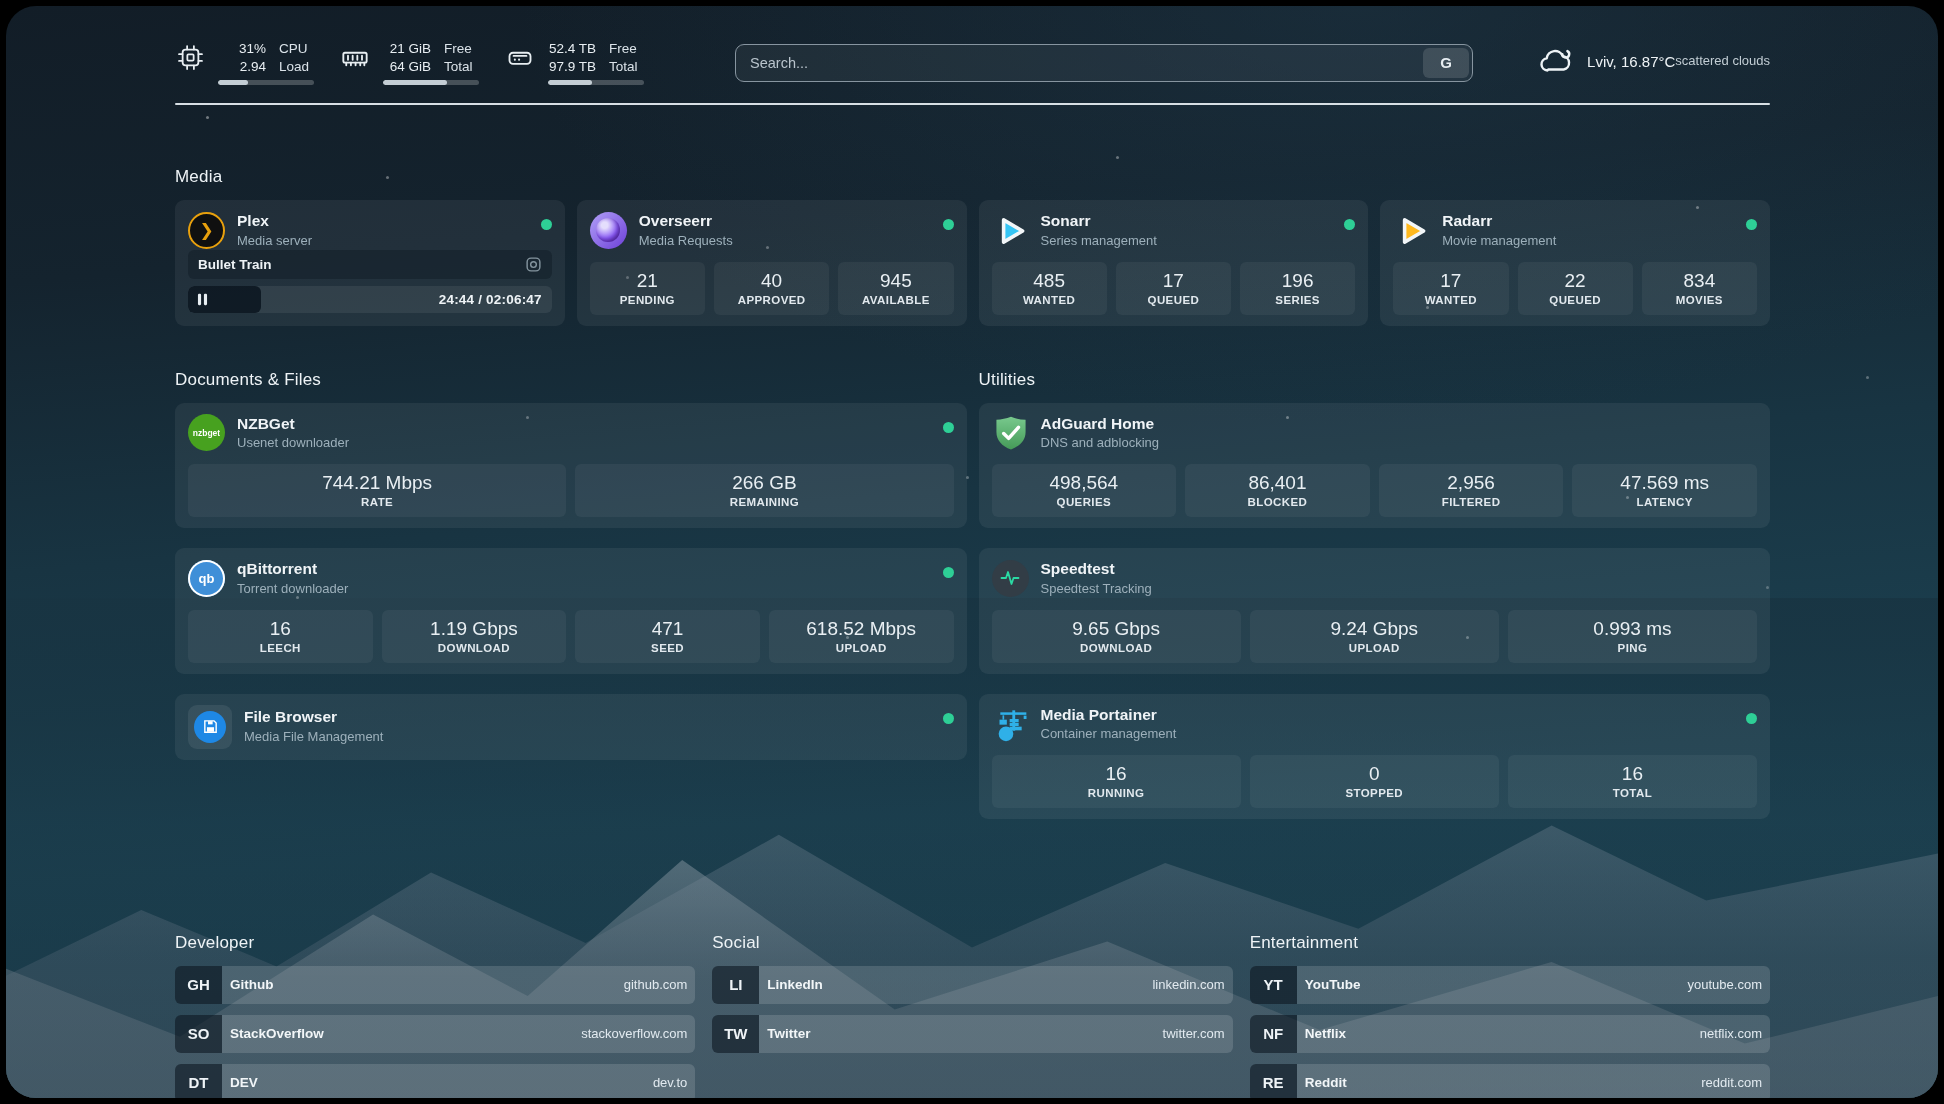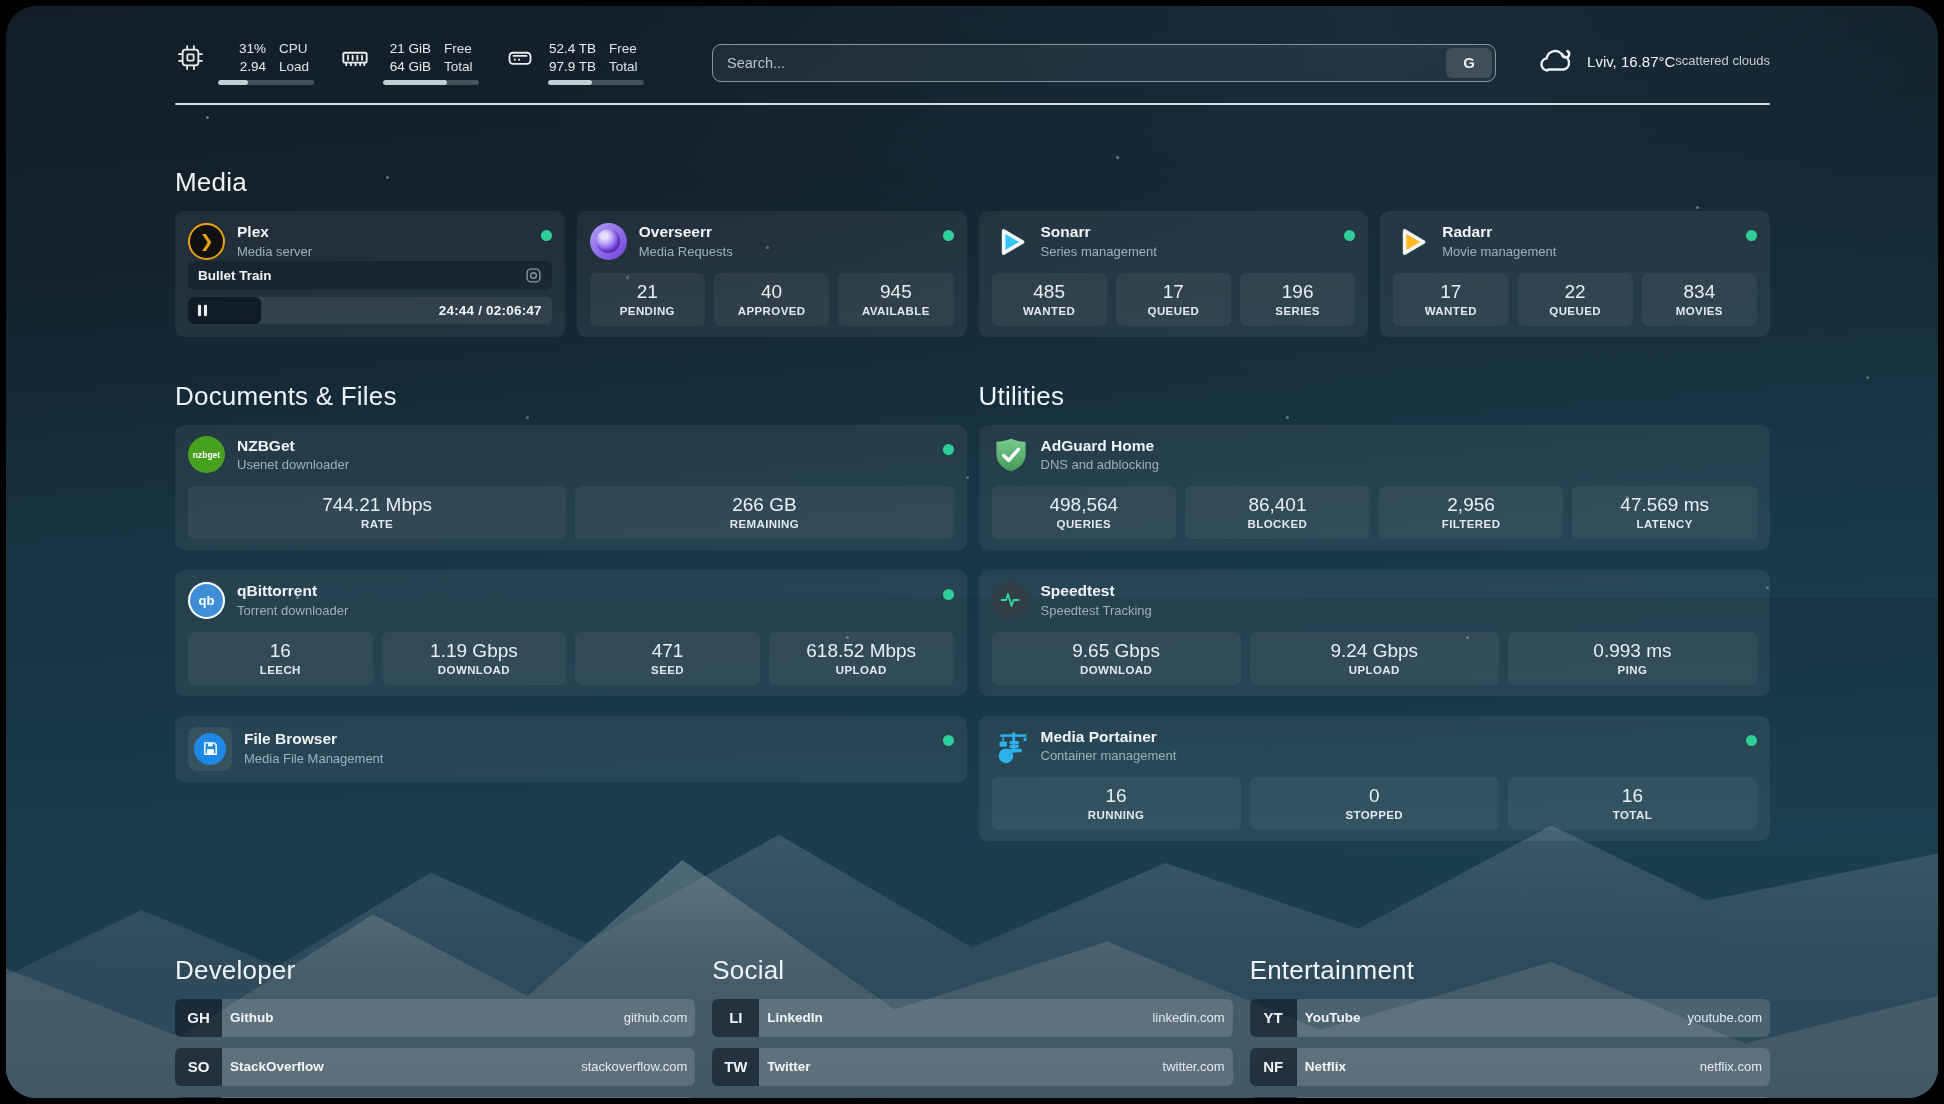--- a/index.html
+++ b/index.html
@@ -26,33 +26,33 @@
   
   .topbar{display:flex;align-items:center;}
   .res{display:flex;flex-direction:column;margin-right:26px;}
   .res-top{display:flex;align-items:center;gap:13px;}
   .res-ic{display:grid;place-items:center;width:30px;}
   .res-col{display:flex;flex-direction:column;line-height:1.3;font-size:13.5px;justify-content:center;}
   .res-col.vals{align-items:flex-end;min-width:48px;}
   .res-col.labs{color:#dbe3e9;}
   .res-bar{margin-left:43px;margin-top:5px;width:96px;height:5px;border-radius:3px;background:rgba(255,255,255,0.22);overflow:hidden;}
   .res-fill{height:100%;border-radius:3px;background:#c3cdd4;}
-  .searchwrap{flex:1;position:relative;margin:0 42px;}
+  .searchwrap{flex:1;position:relative;margin:0 65px;}
   .search{width:100%;box-sizing:border-box;height:38px;border-radius:9px;border:1.5px solid #8795a0;background:rgba(255,255,255,0.05);
     color:#e8eef2;font-size:14.5px;padding:0 60px 0 14px;outline:none;font-family:inherit;}
   .search::placeholder{color:#b9c4cc;}
   .gbtn{position:absolute;right:4px;top:4px;bottom:4px;width:46px;border-radius:6px;background:rgba(255,255,255,0.13);
     display:grid;place-items:center;font-size:15px;font-weight:600;color:#e8eef2;cursor:pointer;}
   .weather{display:flex;align-items:center;gap:13px;}
   .weather-txt{display:flex;flex-direction:row;line-height:1.35;}
   .weather-main{font-size:15px;color:#eef3f6;}
   .weather-sub{font-size:13px;color:#c2cdd4;}
   .divider{margin-top:18px;height:2px;border-radius:1px;background:#e2e9ee;opacity:.95;}
   
-  h2.sec-title{margin:0 0 13px 0;font-size:26px;font-weight:500;color:#eef3f6;letter-spacing:.2px;}
+  h2.sec-title{margin:0 0 13px 0;font-size:17px;font-weight:500;color:#eef3f6;letter-spacing:.2px;}
   .media-sec{margin-top:62px;}
   .cards-grid{display:grid;grid-template-columns:repeat(4,1fr);gap:12px;}
   .two-col{margin-top:44px;display:grid;grid-template-columns:1fr 1fr;gap:12px;align-items:start;}
   .cards-stack{display:flex;flex-direction:column;gap:20px;}
   .card{background:rgba(255,255,255,0.062);border-radius:9px;padding:11px 13px;cursor:pointer;}
   .card-head{display:flex;align-items:center;gap:12px;}
   .svc-txt{display:flex;flex-direction:column;line-height:1.35;}
   .svc-name{font-size:15.5px;font-weight:600;color:#f0f4f7;}
   .svc-sub{font-size:13px;color:#9db0bb;}
   .dot{width:11px;height:11px;border-radius:50%;background:var(--status_online);margin-left:auto;align-self:flex-start;margin-top:8px;}

